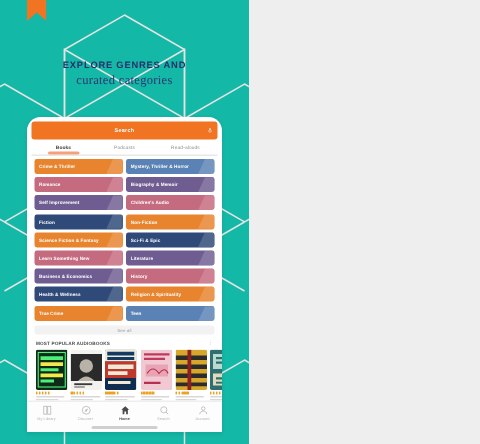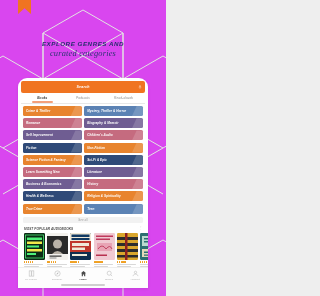--- a/index.html
+++ b/index.html
@@ -2,21 +2,21 @@
 <html><head>
 <meta charset="utf-8">
 <style>
   html,body{margin:0;padding:0;}
   body{
     width:166px;height:296px;overflow:hidden;
     font-family:"Liberation Sans", sans-serif;
     background:#eeeeee;
     position:relative;
   }
-  #root{position:absolute;inset:0;overflow:hidden;background:#d946ef;font-style:italic;}
+  #root{position:absolute;inset:0;overflow:hidden;background:#14b8a6;}
 
   
   .bgpat{position:absolute;inset:0;pointer-events:none;opacity:1;}
 
   
   .ribbon{
     position:absolute;left:18px;top:-12px;width:13px;height:26px;
     background:#f07421;
     clip-path:polygon(0 0,100% 0,100% 100%,50% 78%,0 100%);
   }

